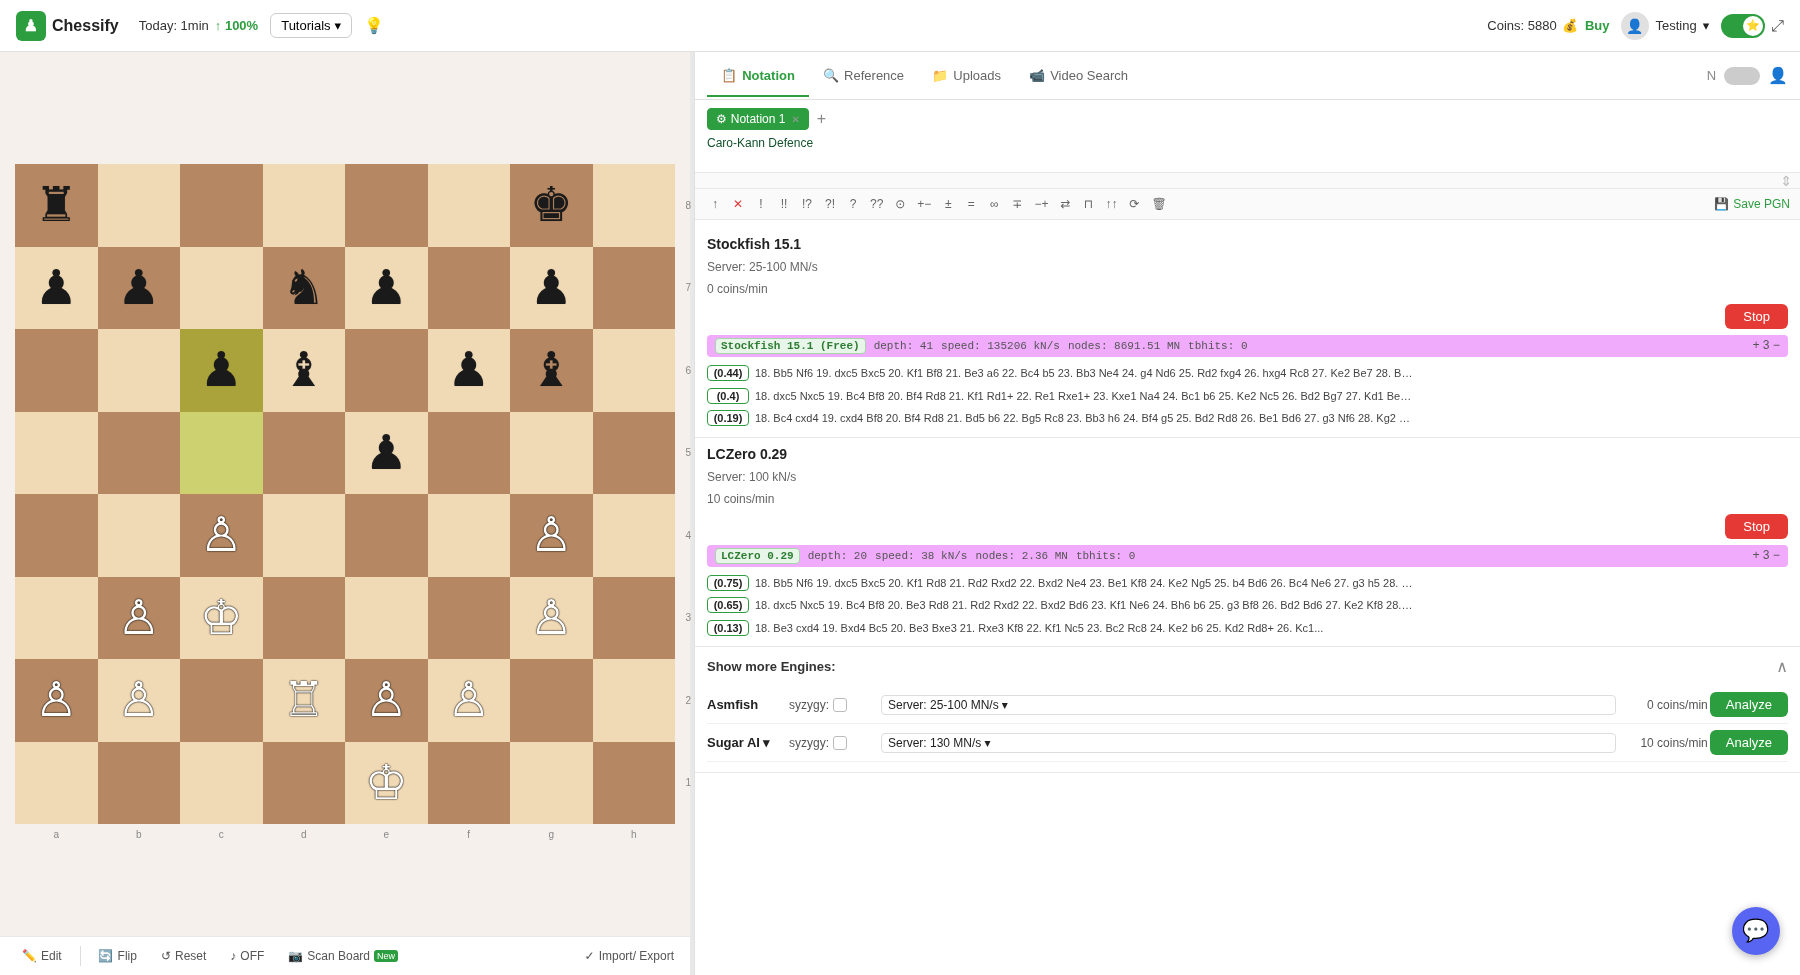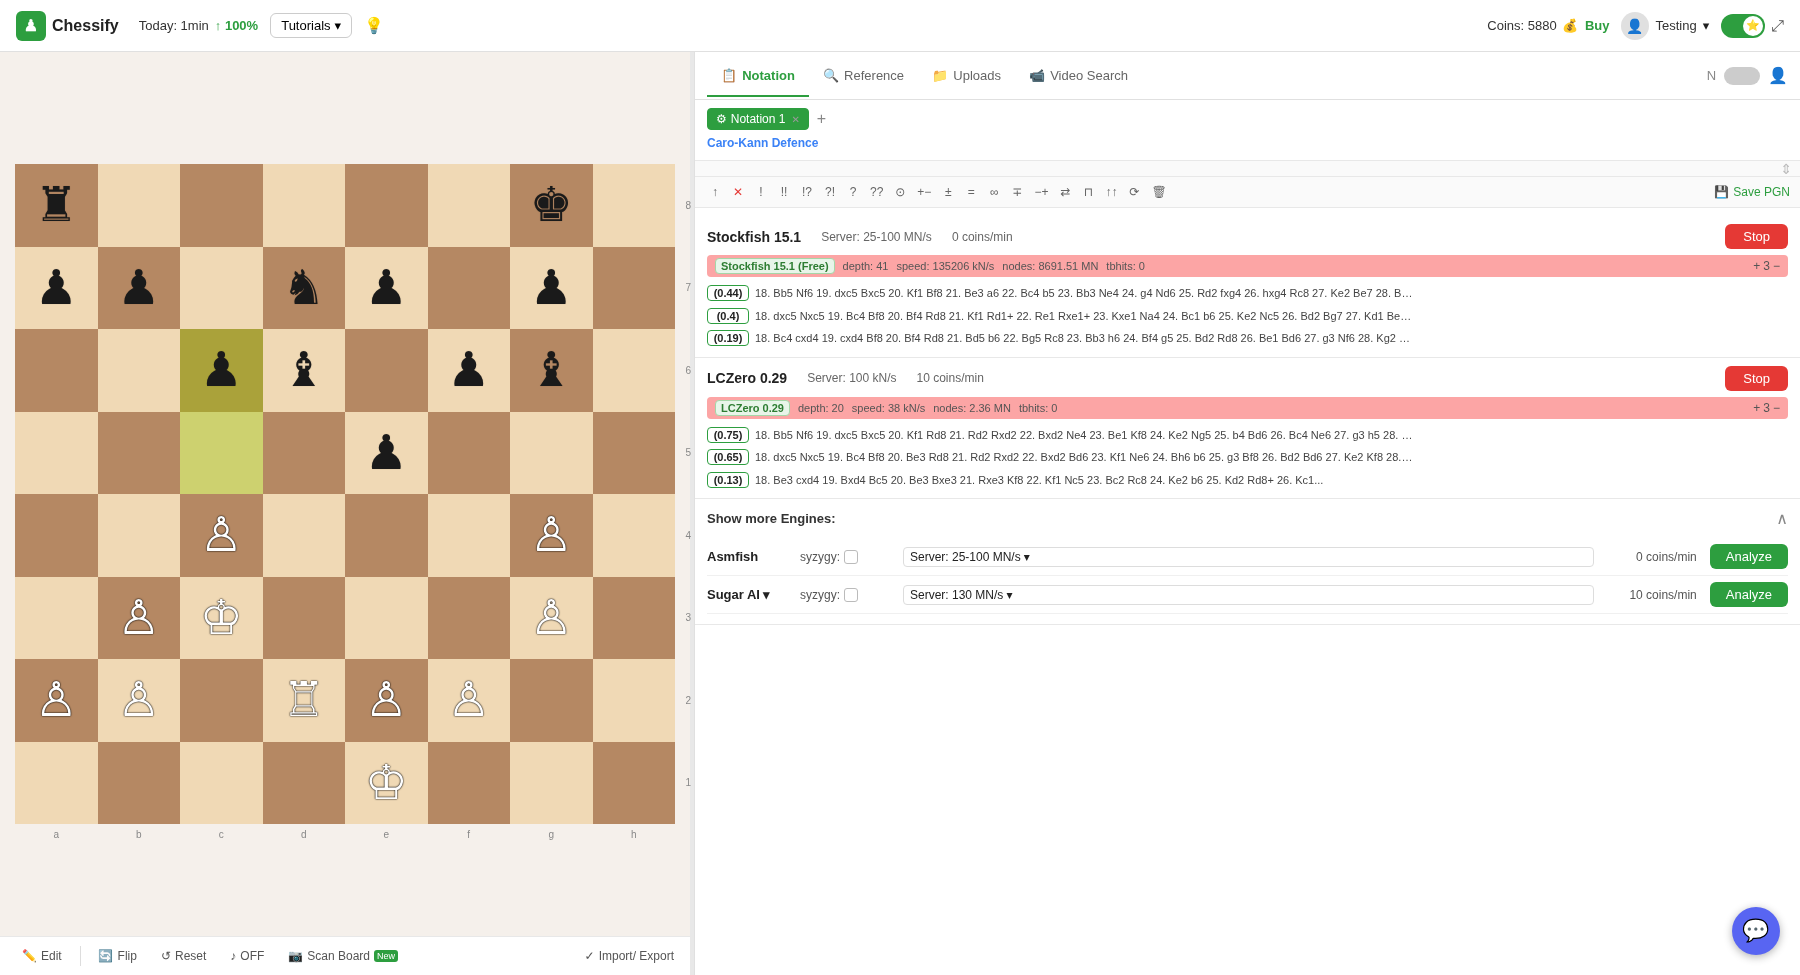--- a/index.html
+++ b/index.html
@@ -67,57 +67,57 @@
     .toggle-small { width: 36px; height: 18px; background: #ccc; border-radius: 9px; cursor: pointer; }
     .person-icon { font-size: 16px; color: #888; cursor: pointer; }
 
     
     .notation-area { padding: 8px 12px; border-bottom: 1px solid #e8e8e8; }
     .notation-tabs { display: flex; align-items: center; gap: 4px; margin-bottom: 6px; }
     .notation-tab { display: flex; align-items: center; gap: 4px; padding: 3px 8px; font-size: 12px; border: 1px solid #ddd; border-radius: 4px; cursor: pointer; background: #f9f9f9; color: #555; }
     .notation-tab.active { background: #2d9e3f; color: white; border-color: #2d9e3f; }
     .notation-tab-x { font-size: 10px; color: #999; cursor: pointer; margin-left: 2px; }
     .add-notation { font-size: 16px; color: #888; cursor: pointer; padding: 0 4px; }
-    .opening-name { font-size: 12px; color: #3b82f6; margin-bottom: 2px; font-weight: bold; }
+    .opening-name { font-size: 12px; color: #14532d; margin-bottom: 14px; }
     .pgn-moves { font-size: 12px; color: #333; line-height: 1.7; }
     .pgn-moves span.current-move { background: #2d9e3f; color: white; border-radius: 3px; padding: 1px 3px; }
 
     
     .symbol-toolbar { display: flex; align-items: center; gap: 3px; padding: 6px 10px; border-bottom: 1px solid #e8e8e8; background: #fafafa; flex-wrap: wrap; }
     .sym-btn { font-size: 12px; color: #666; cursor: pointer; padding: 2px 4px; border-radius: 3px; border: none; background: none; min-width: 20px; text-align: center; }
     .save-pgn { margin-left: auto; display: flex; align-items: center; gap: 4px; font-size: 12px; color: #2d9e3f; cursor: pointer; background: none; border: none; }
 
     
     .engines-area { flex: 1; overflow-y: auto; padding: 8px 0; }
 
     .engine-section { border-bottom: 1px solid #e8e8e8; padding: 8px 12px; }
-    .engine-header { display: flex; align-items: center; gap: 20px; margin-bottom: 6px; }
+    .engine-header { display: flex; align-items: flex-start; gap: 8px; margin-bottom: 6px; flex-direction: column; }
     .engine-name { font-size: 14px; font-weight: 600; color: #222; }
     .engine-server { font-size: 12px; color: #666; }
     .engine-coins { font-size: 12px; color: #666; }
     .stop-btn { margin-left: auto; background: #e53935; color: white; border: none; border-radius: 6px; padding: 5px 18px; font-size: 13px; cursor: pointer; font-weight: 500; }
     .analyze-btn { margin-left: auto; background: #2d9e3f; color: white; border: none; border-radius: 6px; padding: 5px 16px; font-size: 13px; cursor: pointer; font-weight: 500; }
 
-    .engine-info-row { display: flex; align-items: center; gap: 8px; margin-bottom: 6px; font-size: 11px; background: #fca5a5; padding: 3px 8px; border-radius: 4px; }
+    .engine-info-row { display: flex; align-items: center; gap: 8px; margin-bottom: 6px; font-size: 11px; background: #f0abfc; padding: 3px 8px; border-radius: 4px; font-family: Liberation Mono, monospace; }
     .engine-badge { background: #e8f5e9; color: #2d7d32; border: 1px solid #a5d6a7; border-radius: 4px; padding: 1px 5px; font-size: 11px; font-weight: 600; }
     .engine-info-item { color: #555; }
     .plus-minus { display: flex; align-items: center; gap: 3px; margin-left: auto; font-size: 12px; color: #555; }
 
     .analysis-lines { display: flex; flex-direction: column; gap: 2px; }
     .analysis-line { display: flex; align-items: flex-start; gap: 6px; font-size: 11px; color: #333; padding: 2px 0; }
     .score-badge { min-width: 42px; text-align: center; border: 1.5px solid #2d9e3f; border-radius: 4px; padding: 1px 4px; font-size: 11px; font-weight: 700; color: #222; flex-shrink: 0; }
     .line-text { font-size: 11px; color: #444; line-height: 1.5; overflow: hidden; white-space: nowrap; text-overflow: ellipsis; max-width: 660px; }
 
     
     .more-engines { padding: 10px 12px; border-bottom: 1px solid #e8e8e8; }
     .more-engines-header { display: flex; align-items: center; justify-content: space-between; margin-bottom: 10px; }
     .more-engines-title { font-size: 13px; font-weight: 600; color: #333; }
     .collapse-icon { font-size: 16px; color: #888; cursor: pointer; }
 
-    .extra-engine-row { display: flex; align-items: center; gap: 13px; padding: 6px 0; border-bottom: 1px solid #f0f0f0; }
+    .extra-engine-row { display: flex; align-items: center; gap: 2px; padding: 6px 0; border-bottom: 1px solid #f0f0f0; }
     .extra-engine-name { font-size: 13px; font-weight: 600; width: 80px; }
     .syzygy-row { display: flex; align-items: center; gap: 4px; font-size: 12px; color: #555; width: 90px; }
     .checkbox { width: 14px; height: 14px; border: 1px solid #bbb; border-radius: 3px; display: inline-block; }
     .server-select { display: flex; align-items: center; gap: 3px; font-size: 12px; border: 1px solid #ddd; border-radius: 4px; padding: 2px 6px; cursor: pointer; flex: 1; }
     .coins-per-min { font-size: 12px; color: #555; width: 90px; text-align: right; }
 
     
     .discord-btn { position: fixed; bottom: 20px; right: 20px; width: 48px; height: 48px; background: #5865f2; border-radius: 50%; display: flex; align-items: center; justify-content: center; cursor: pointer; color: white; font-size: 22px; box-shadow: 0 2px 8px rgba(0,0,0,0.3); }
 
     .vertical-divider { width: 4px; background: #e8e8e8; cursor: col-resize; flex-shrink: 0; }

